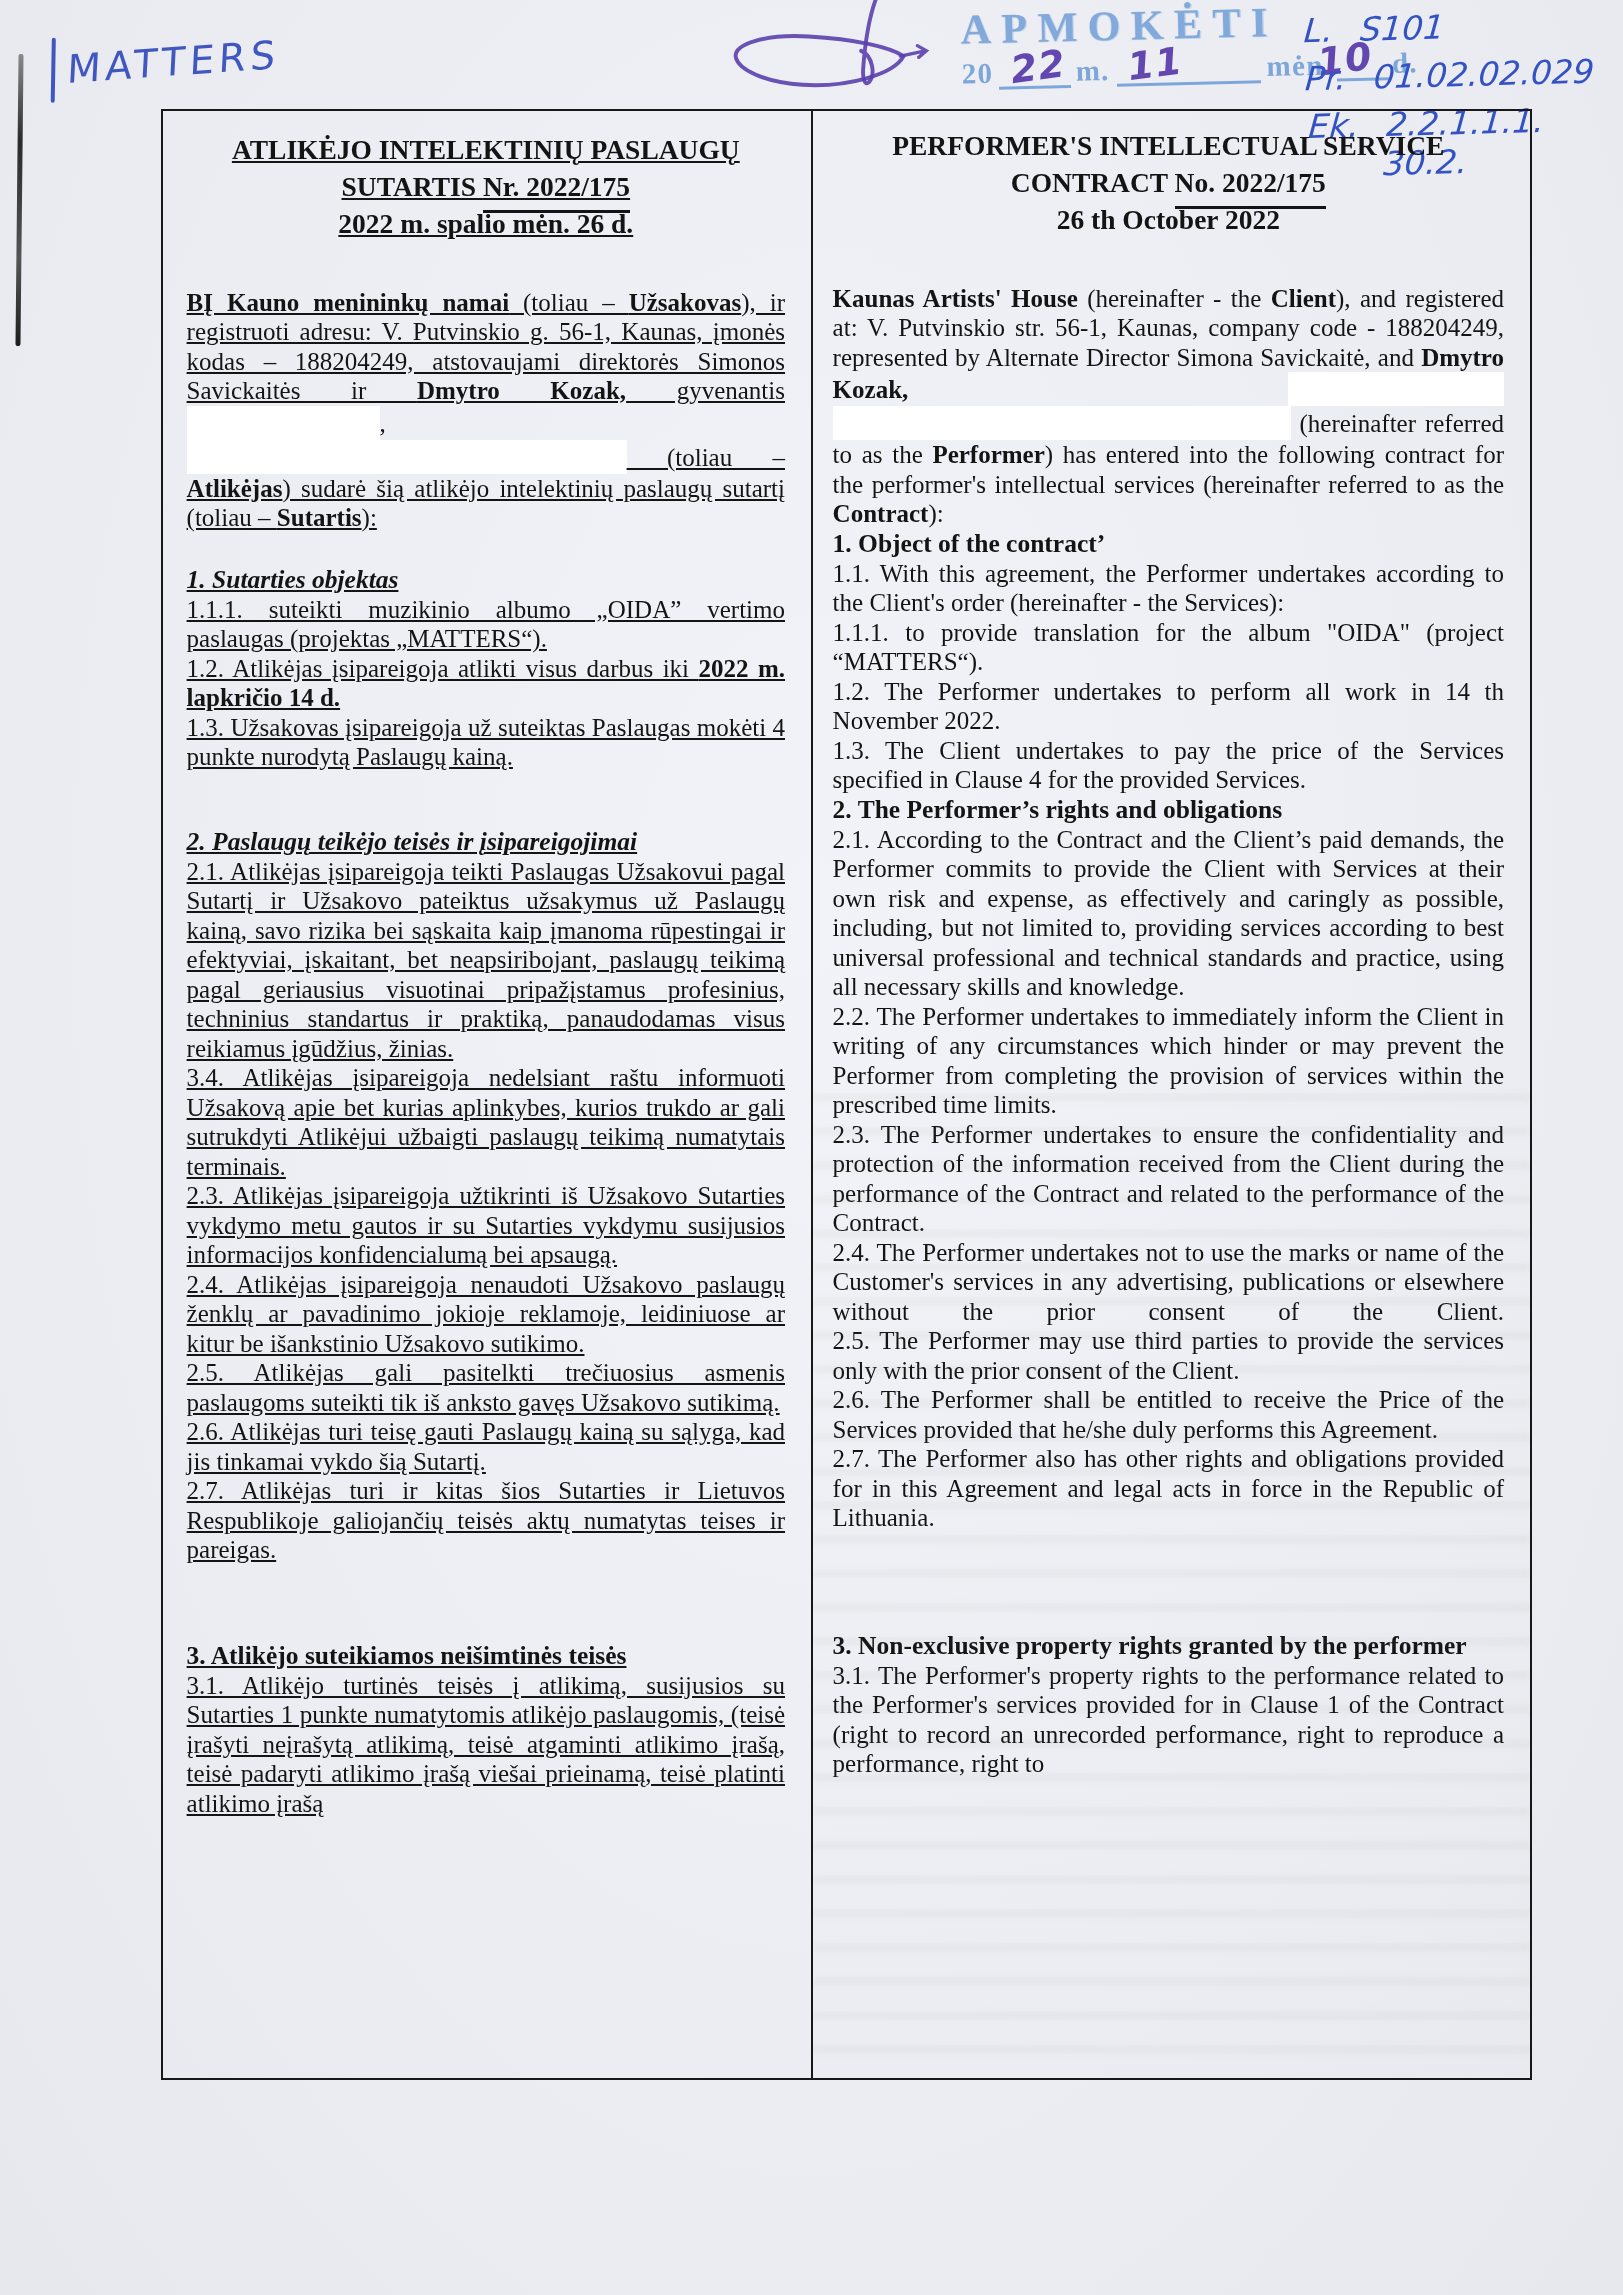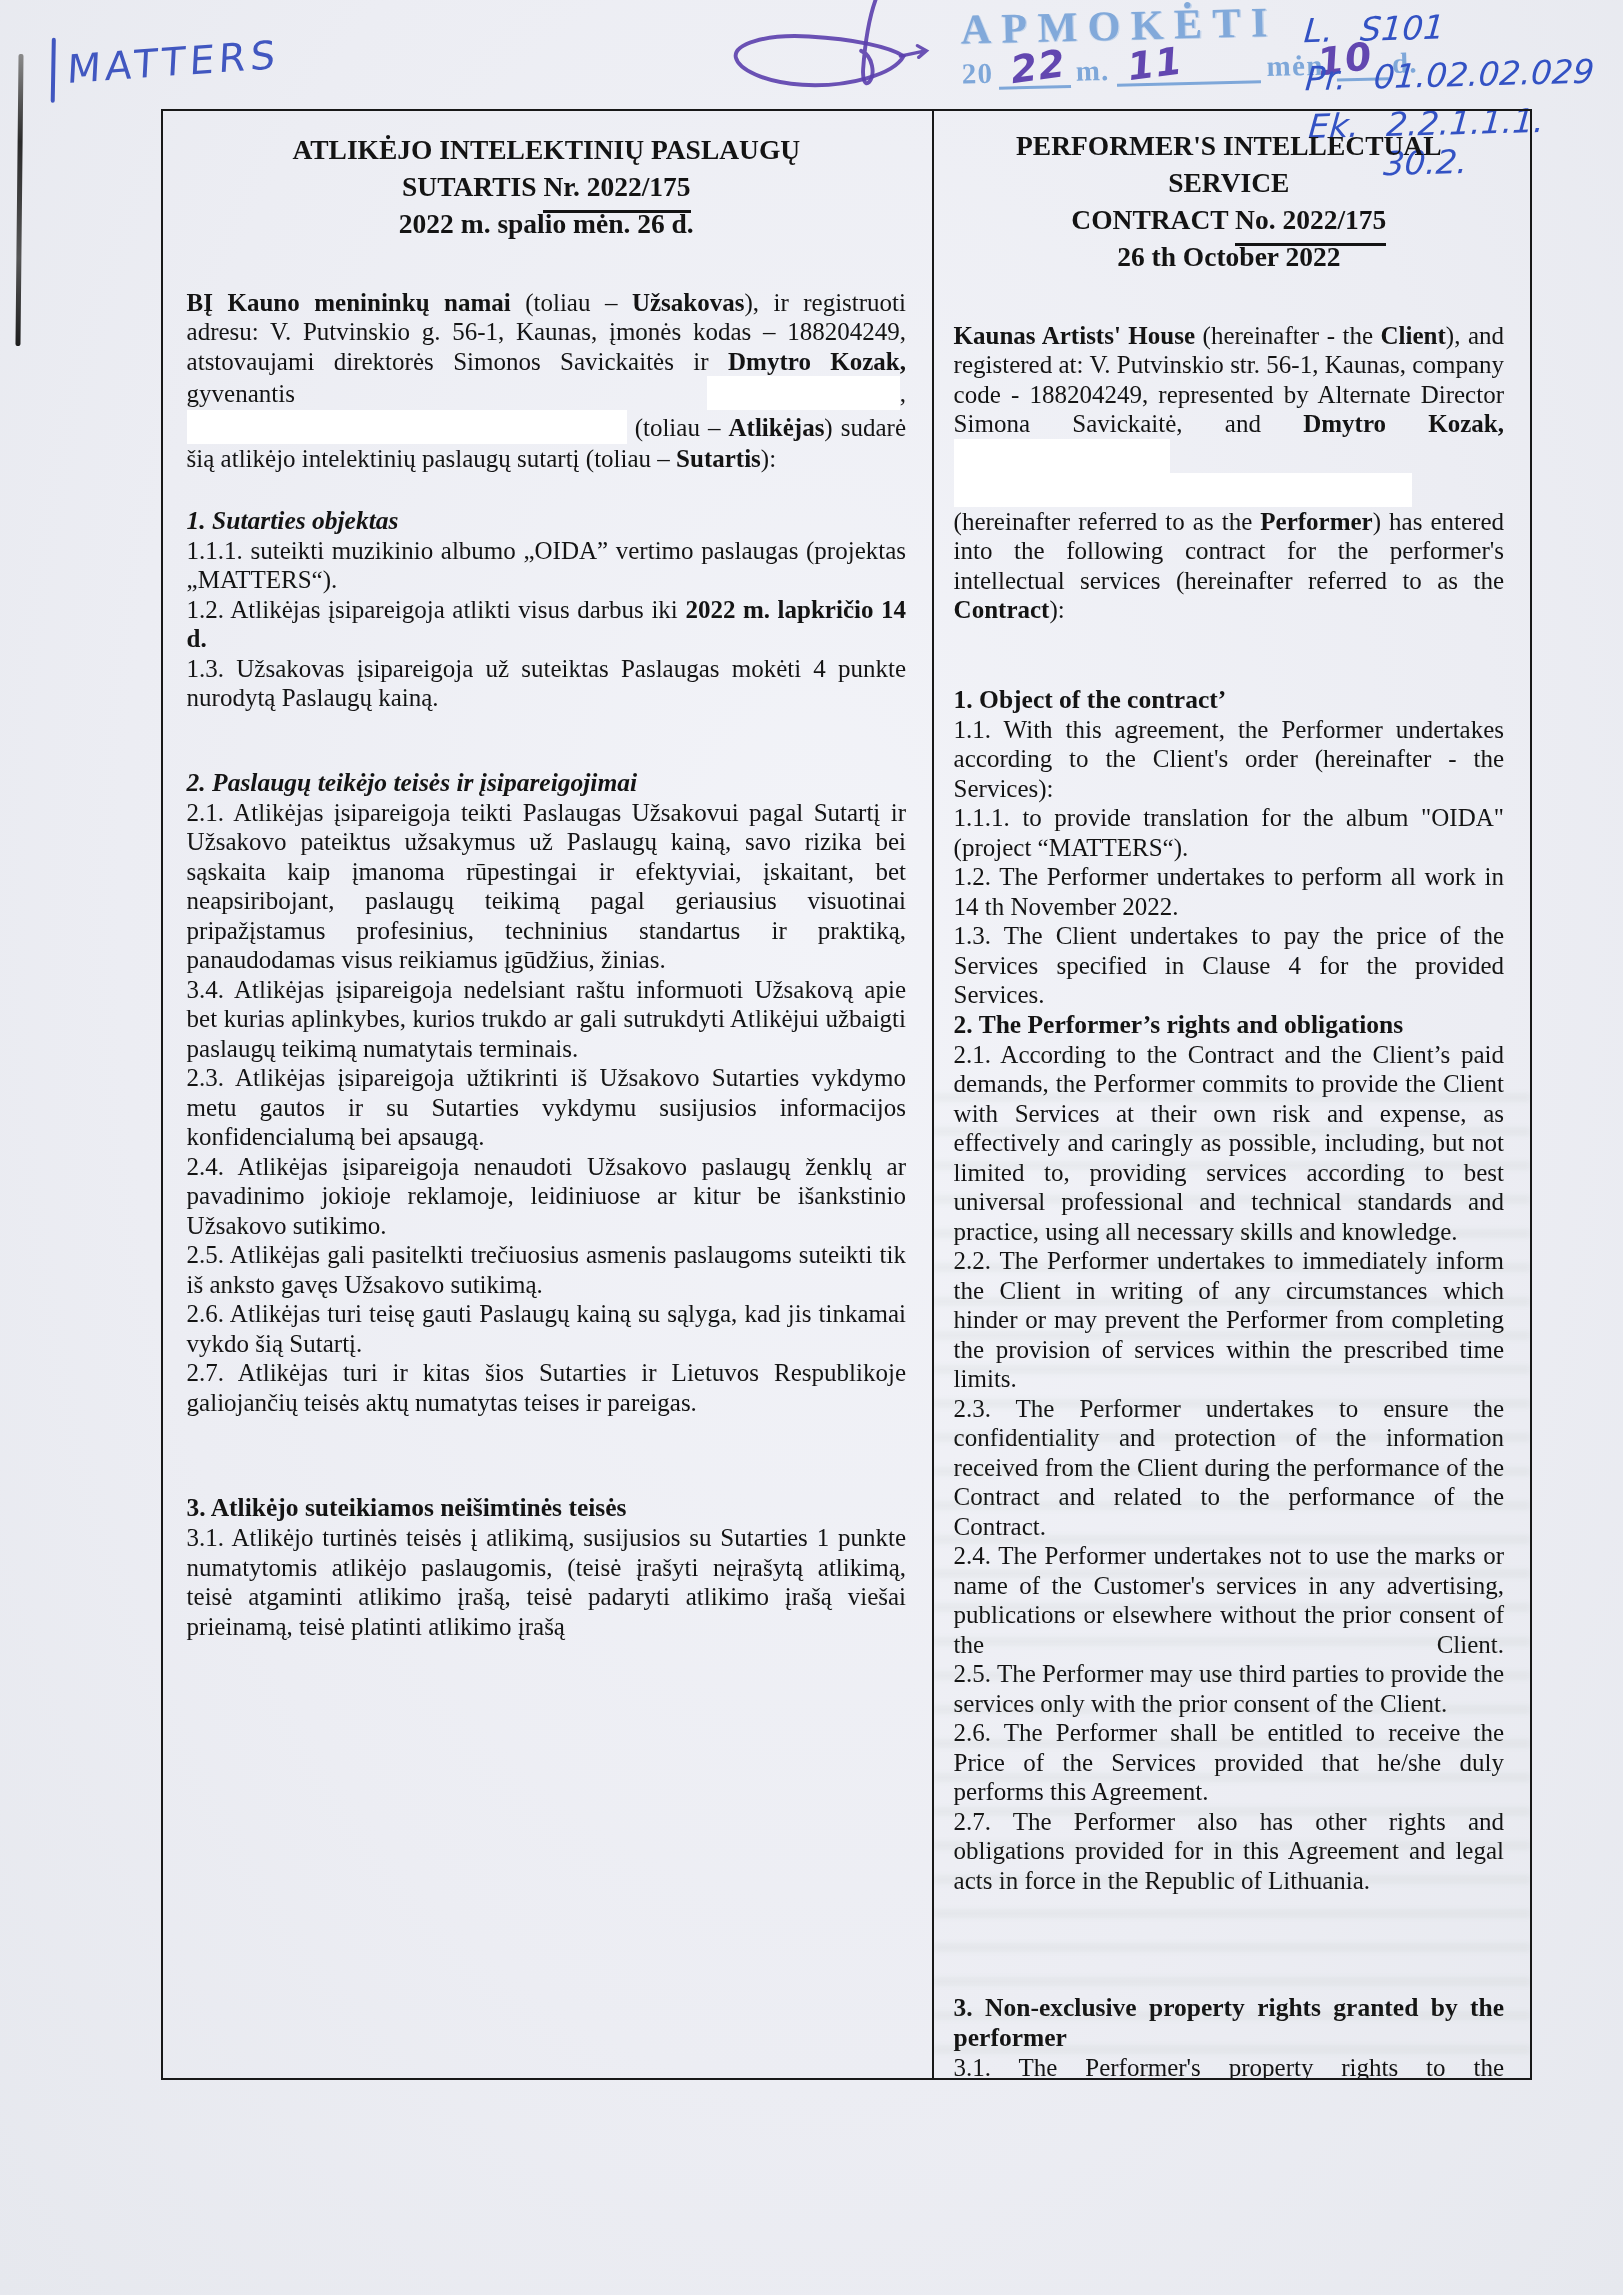--- a/index.html
+++ b/index.html
@@ -45,38 +45,38 @@
   
   .codes{position:absolute;left:1306px;top:6.5px;transform:rotate(-1.5deg);
          font-family:"DejaVu Sans",sans-serif;font-style:italic;
          color:#3352c4;font-size:33px;}
   .code-row{display:flex;gap:27.5px;margin-bottom:9.2px;transform:skewX(-6deg);}
 
   
   .doc-table{position:absolute;left:161px;top:109px;width:1371px;height:1971px;
              border:2.6px solid #181818;display:flex;box-sizing:border-box;overflow:hidden;}
   .cell{box-sizing:border-box;color:#141414;font-size:25px;line-height:29.5px;overflow:hidden;}
-  .cell.left{width:769px;padding:19.6px 26px 0 23.6px;}
+  .cell.left{width:648px;padding:19.6px 26px 0 23.6px;text-decoration:underline;}
   .cell.right{flex:1;border-left:2px solid #181818;padding:15.7px 26px 0 19.6px;position:relative;}
   .cell.right::after{content:"";position:absolute;left:0;right:0;top:982px;bottom:0;
       background:repeating-linear-gradient(180deg, rgba(110,130,105,.05) 0 9.2px, transparent 9.2px 34px);
       filter:blur(2px);pointer-events:none;}
 
   .doc-title{text-align:center;font-weight:bold;font-size:27.5px;line-height:37px;margin-bottom:17px;}
   .u{border-bottom:3.3px solid #141414;padding-bottom:8px;}
 
   .para{margin:0;text-align:justify;}
   .intro{margin-top:46px;}
   h3{margin:0;font-size:25.5px;line-height:30px;}
   .hd-ital{font-weight:bold;font-style:italic;}
   .hd-bold{font-weight:bold;text-align:justify;}
   .sp1{margin-top:32px;}
   .sp2{margin-top:55px;}
   .sp3{margin-top:76px;}
-  .r-sp1{margin-top:60px;}
+  .r-sp1{}
   .r-sp2{}
   .r-sp3{margin-top:98px;}
   .jlast{text-align-last:justify;}
 
   .redact{display:inline-block;height:34px;background:#ffffff;vertical-align:-7.9px;}
 </style>
 </head>
 <body>
 
 <div class="page">

